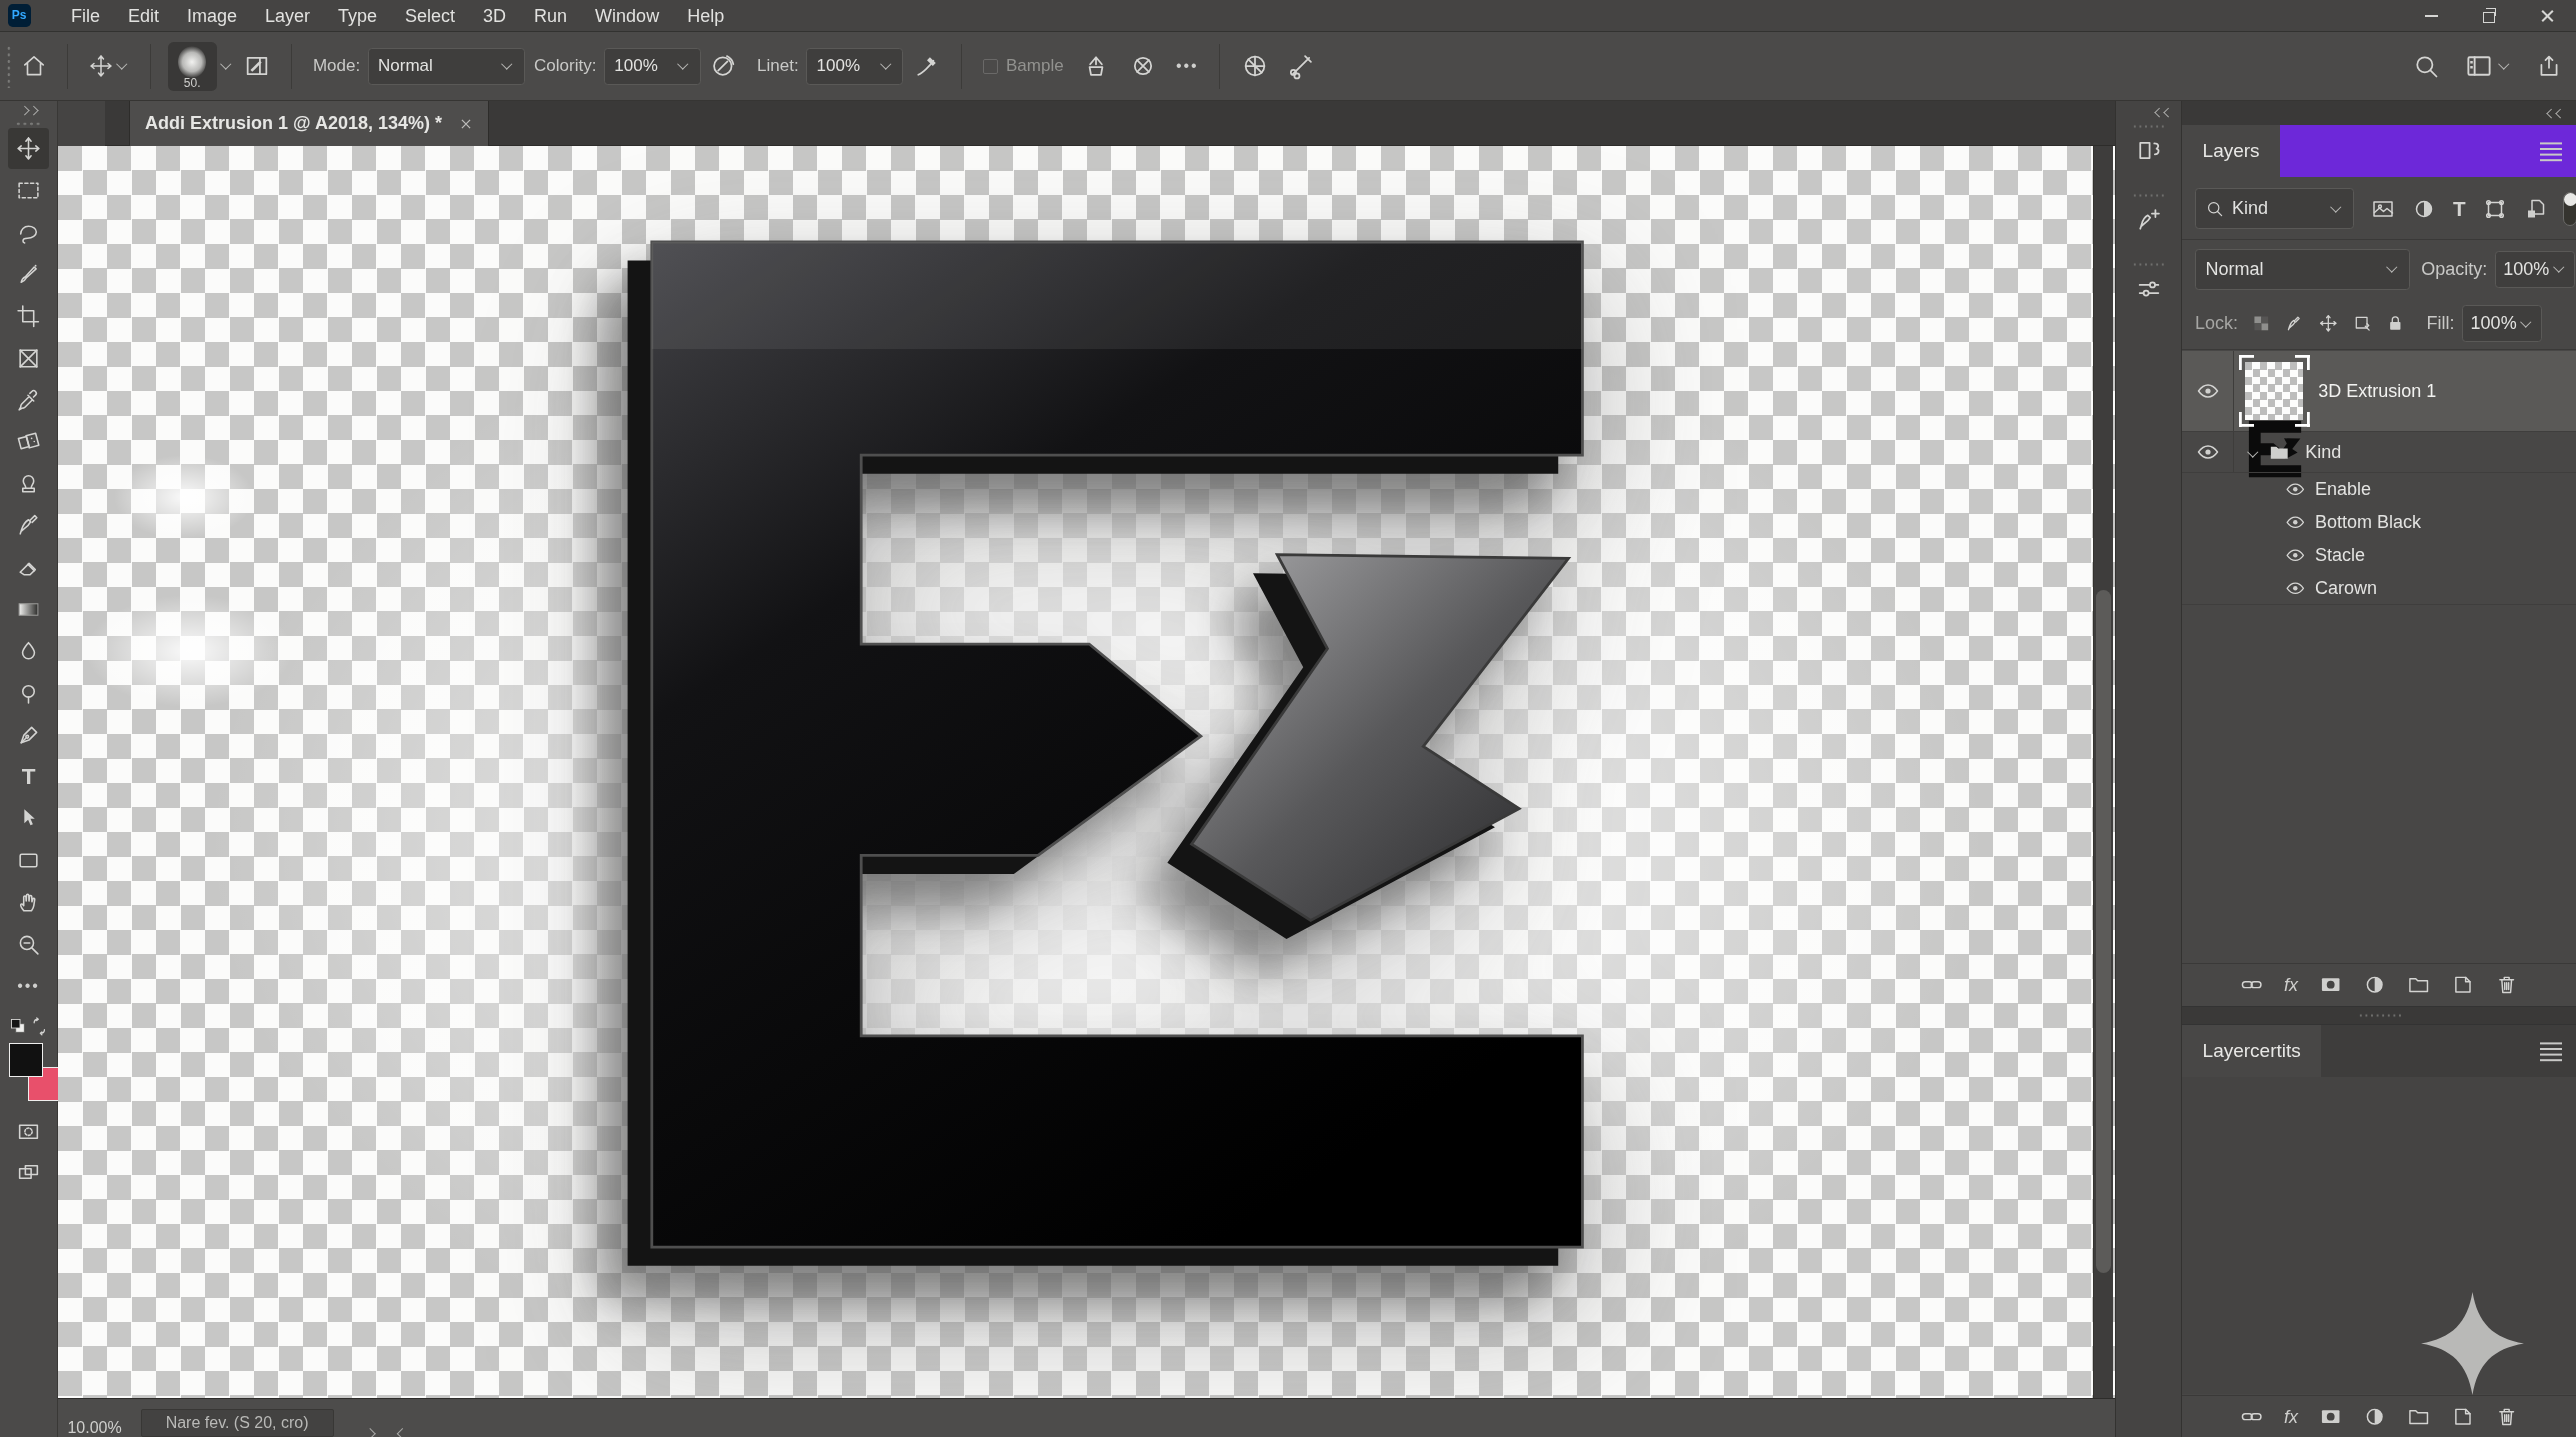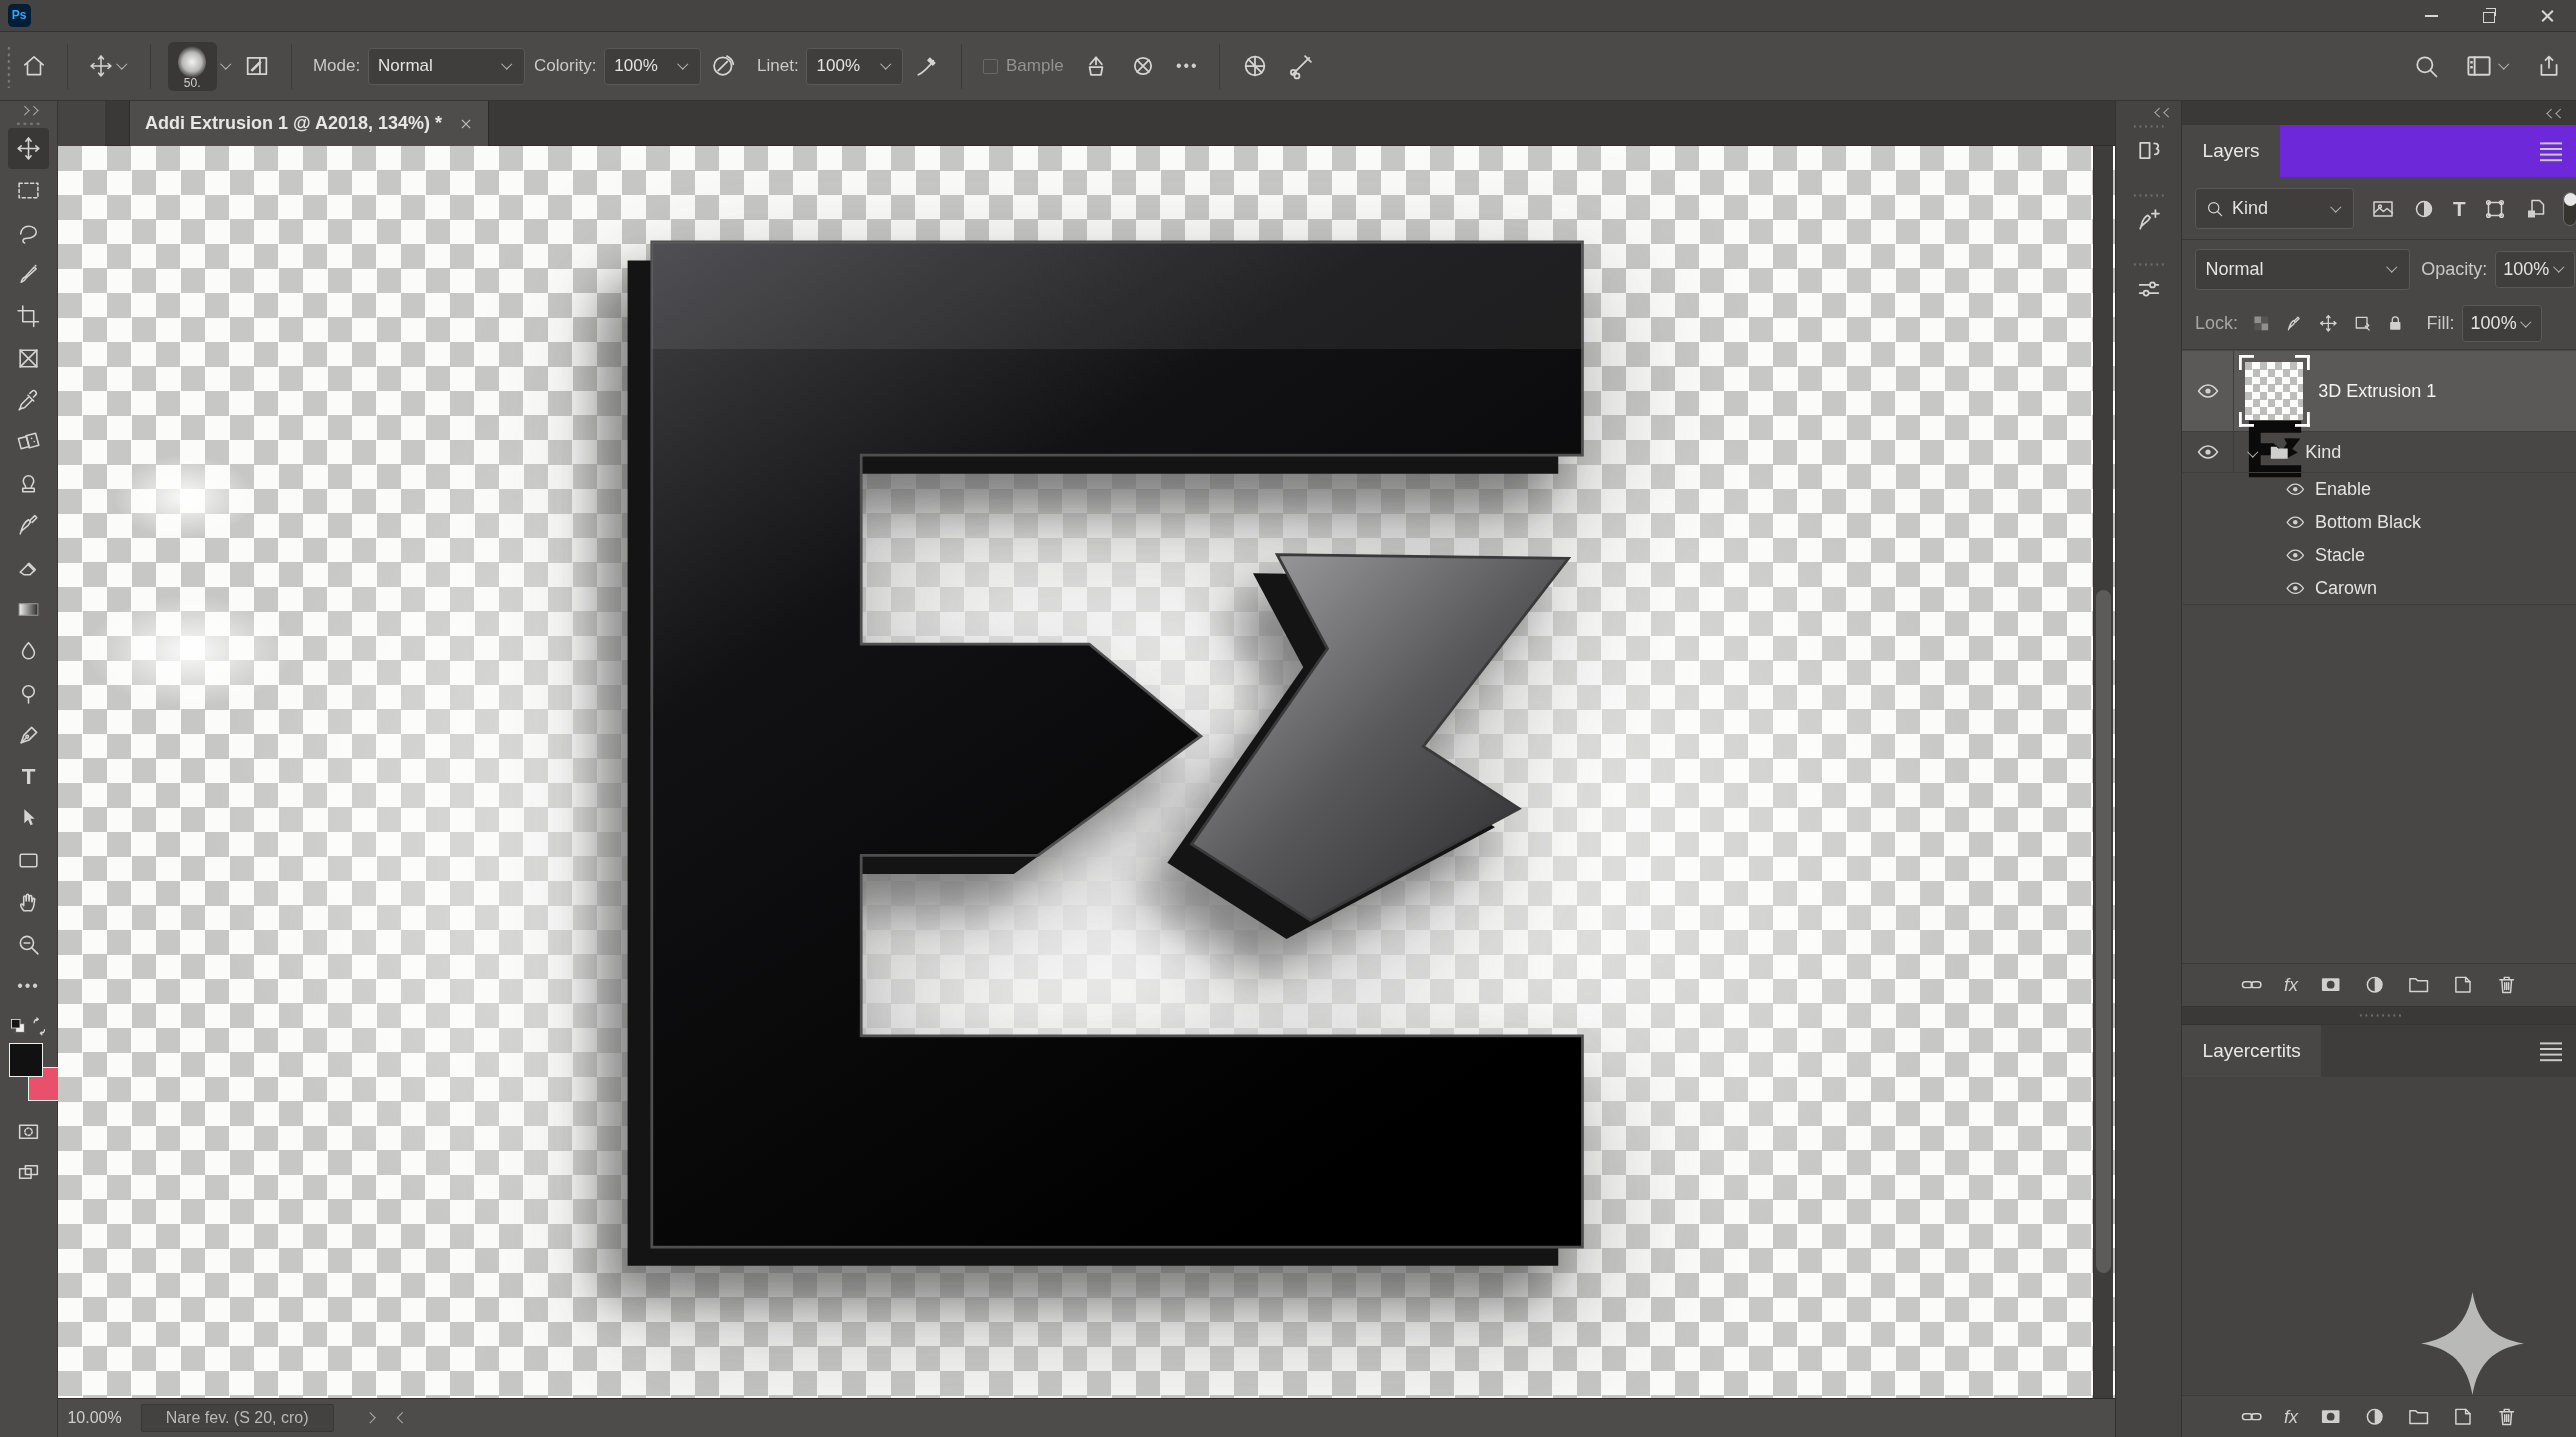--- a/index.html
+++ b/index.html
@@ -71,21 +71,21 @@
           background:conic-gradient(#fbfbfa 25%,#c7c7c6 0 50%,#fbfbfa 0 75%,#c7c7c6 0) 0 0/49px 49px;}
   .glow{position:absolute;left:150px;top:112px;width:1778px;height:1170px;
         background:radial-gradient(closest-side,rgba(255,255,255,.95),rgba(255,255,255,0));}
   .flare{position:absolute;width:206px;height:112px;border-radius:50%;
         background:radial-gradient(closest-side,rgba(255,255,255,.9),rgba(255,255,255,0));}
   .logo-svg{position:absolute;left:524px;top:82px;
         filter:drop-shadow(-28px 34px 22.5px rgba(55,55,55,.5)) drop-shadow(14px 45px 66px rgba(90,90,90,.35));}
   .vscroll{position:absolute;right:1.9px;top:0;width:20.6px;height:1252px;background:#3e3d3c;border-left:0.9px solid #34332f;}
   .vthumb{position:absolute;left:2.8px;top:444px;width:15px;height:683px;border-radius:7.5px;background:#5c5b59;}
   .statusbar{position:absolute;left:58px;top:1398px;width:2057px;height:39px;background:#4d4c4b;
-             border-top:0.9px solid #2d2c2a;display:flex;align-items:center;font-size:16px;color:#cfcfcd;}
+             border-top:0.9px solid #2d2c2a;display:flex;align-items:flex-end;font-size:16px;color:#cfcfcd;}
   .statusseg{height:28px;background:#434241;border:0.9px solid #383735;border-radius:1.9px;display:flex;
              align-items:center;padding:0 24px;margin-left:19px;color:#b9b9b7;}
   .schev{width:7.5px;height:7.5px;border-right:1.9px solid #a9a9a7;border-bottom:1.9px solid #a9a9a7;display:inline-block;}
   .schev.r{transform:rotate(-45deg);} .schev.l{transform:rotate(135deg);}
 
   
   .dock{position:absolute;left:2115px;top:101px;width:66px;height:1337px;background:#454443;border-left:0.9px solid #333230;}
   .dchev{display:inline-flex;gap:2.8px;}
   .dchev i{width:6.6px;height:6.6px;border-left:1.9px solid #b0b0ae;border-bottom:1.9px solid #b0b0ae;transform:rotate(45deg);}
   .dockbtn{width:66px;height:69px;display:flex;flex-direction:column;align-items:center;padding-top:5.6px;}
@@ -205,20 +205,32 @@
       <path d="M75 15 H1075 V244 H300 V447 H545 L665 546 L490 674 H300 V868 H1075 V1095 H75 Z"></path>
       <path d="M747 351 L1060 355 L904 557 L1007 624 L783 744 L655 662 L801 452 Z"></path>
     </g>
   </defs>
 </svg>
 
 <div class="app">
 
   <div class="menubar">
     <div class="psbadge">Ps</div>
+    <div class="menus">
+      <span>File</span>
+      <span>Edit</span>
+      <span>Image</span>
+      <span>Layer</span>
+      <span>Type</span>
+      <span>Select</span>
+      <span>3D</span>
+      <span>Run</span>
+      <span>Window</span>
+      <span>Help</span>
+    </div>
     <div class="winbtns">
       <div class="winbtn">
           <i class="minbar"></i>
         </div>
       <div class="winbtn">
           <i class="restore">
             <em></em>
           </i>
         </div>
       <div class="winbtn">

